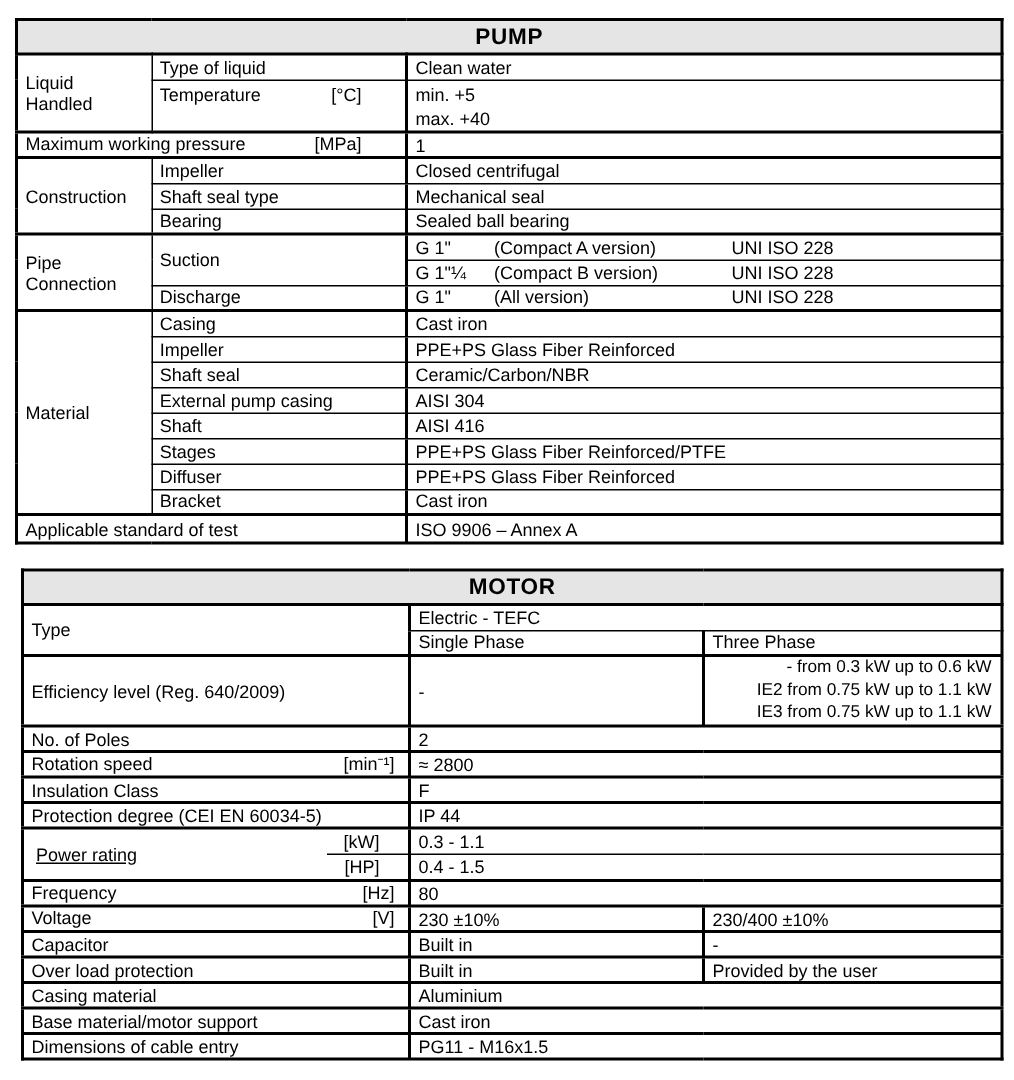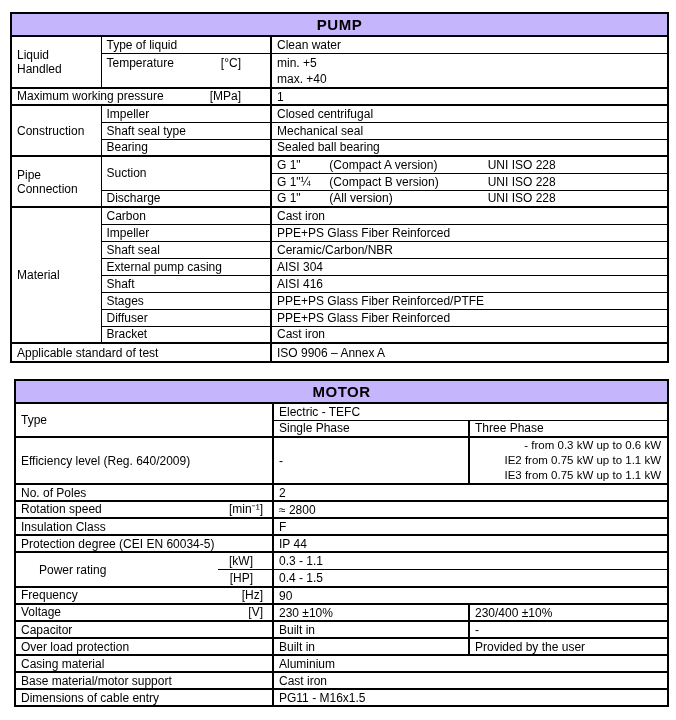--- a/index.html
+++ b/index.html
@@ -22,21 +22,21 @@
     padding: 0 5px;
     height: 17px;
     vertical-align: middle;
     overflow: hidden;
     white-space: nowrap;
   }
   .pump-table  { width: 657px; margin: 12px 0 0 10px; border: 2px solid #000; }
   .motor-table { width: 653px; margin: 16px 0 0 14px; border: 2px solid #000; }
 
   td.hdr {
-    background: #c4b5fd;
+    background: #e5e5e5;
     font-weight: bold;
     font-size: 15px;
     text-align: center;
     height: 23px;
     border: 2px solid #000;
     letter-spacing: .5px;
   }
   
   .gt { border-top: 2px solid #000; }
   .v2 { border-left: 2px solid #000000; }
@@ -55,21 +55,21 @@
   .pipe-size { display: inline-block; width: 49px; }
   .pipe-ver  { display: inline-block; width: 155px; }
 
   
   td.eff { height: 47px; }
   .eff-lines { font-size: 11.5px; line-height: 15px; text-align: right; padding-right: 6px; }
 
   
   td.pr-label { padding: 0; height: 35px; }
   .pr-wrap { display: flex; height: 100%; align-items: stretch; }
-  .pr-text { flex: 1; display: flex; align-items: center; padding-left: 23px; }
+  .pr-text { flex: 1; display: flex; align-items: center; padding-left: 8px; text-decoration: underline; }
   .pr-units { width: 54px; display: flex; flex-direction: column; }
   .pr-units span { flex: 1; display: flex; align-items: center; justify-content: flex-end; padding-right: 19px; }
   .pr-u1 { border-bottom: 1px solid #000; }
 </style>
 </head>
 <body>
 
 <table class="pump-table">
   <colgroup>
       <col style="width:90px">
@@ -143,21 +143,21 @@
     <td>Discharge</td>
     <td class="v2">
       <span class="pipe-size">G 1"</span>
       <span class="pipe-ver">(All version)</span>
       <span>UNI ISO 228</span>
     </td>
   </tr>
 
   <tr>
     <td rowspan="8" class="gt group-cell">Material</td>
-    <td class="gt">Carbon</td>
+    <td class="gt">Casing</td>
     <td class="v2 gt">Cast iron</td>
   </tr>
   <tr>
     <td>Impeller</td>
     <td class="v2">PPE+PS Glass Fiber Reinforced</td>
   </tr>
   <tr>
     <td>Shaft seal</td>
     <td class="v2">Ceramic/Carbon/NBR</td>
   </tr>
@@ -260,21 +260,21 @@
     <td colspan="2" class="v2 center">0.4 - 1.5</td>
   </tr>
 
   <tr>
     <td class="gt">
       <div class="unitcell">
         <span>Frequency</span>
         <span class="u motor-u">[Hz]</span>
       </div>
     </td>
-    <td colspan="2" class="v2 gt center">90</td>
+    <td colspan="2" class="v2 gt center">80</td>
   </tr>
 
   <tr>
     <td class="gt">
       <div class="unitcell">
         <span>Voltage</span>
         <span class="u motor-u">[V]</span>
       </div>
     </td>
     <td class="v2 gt center">230 ±10%</td>

